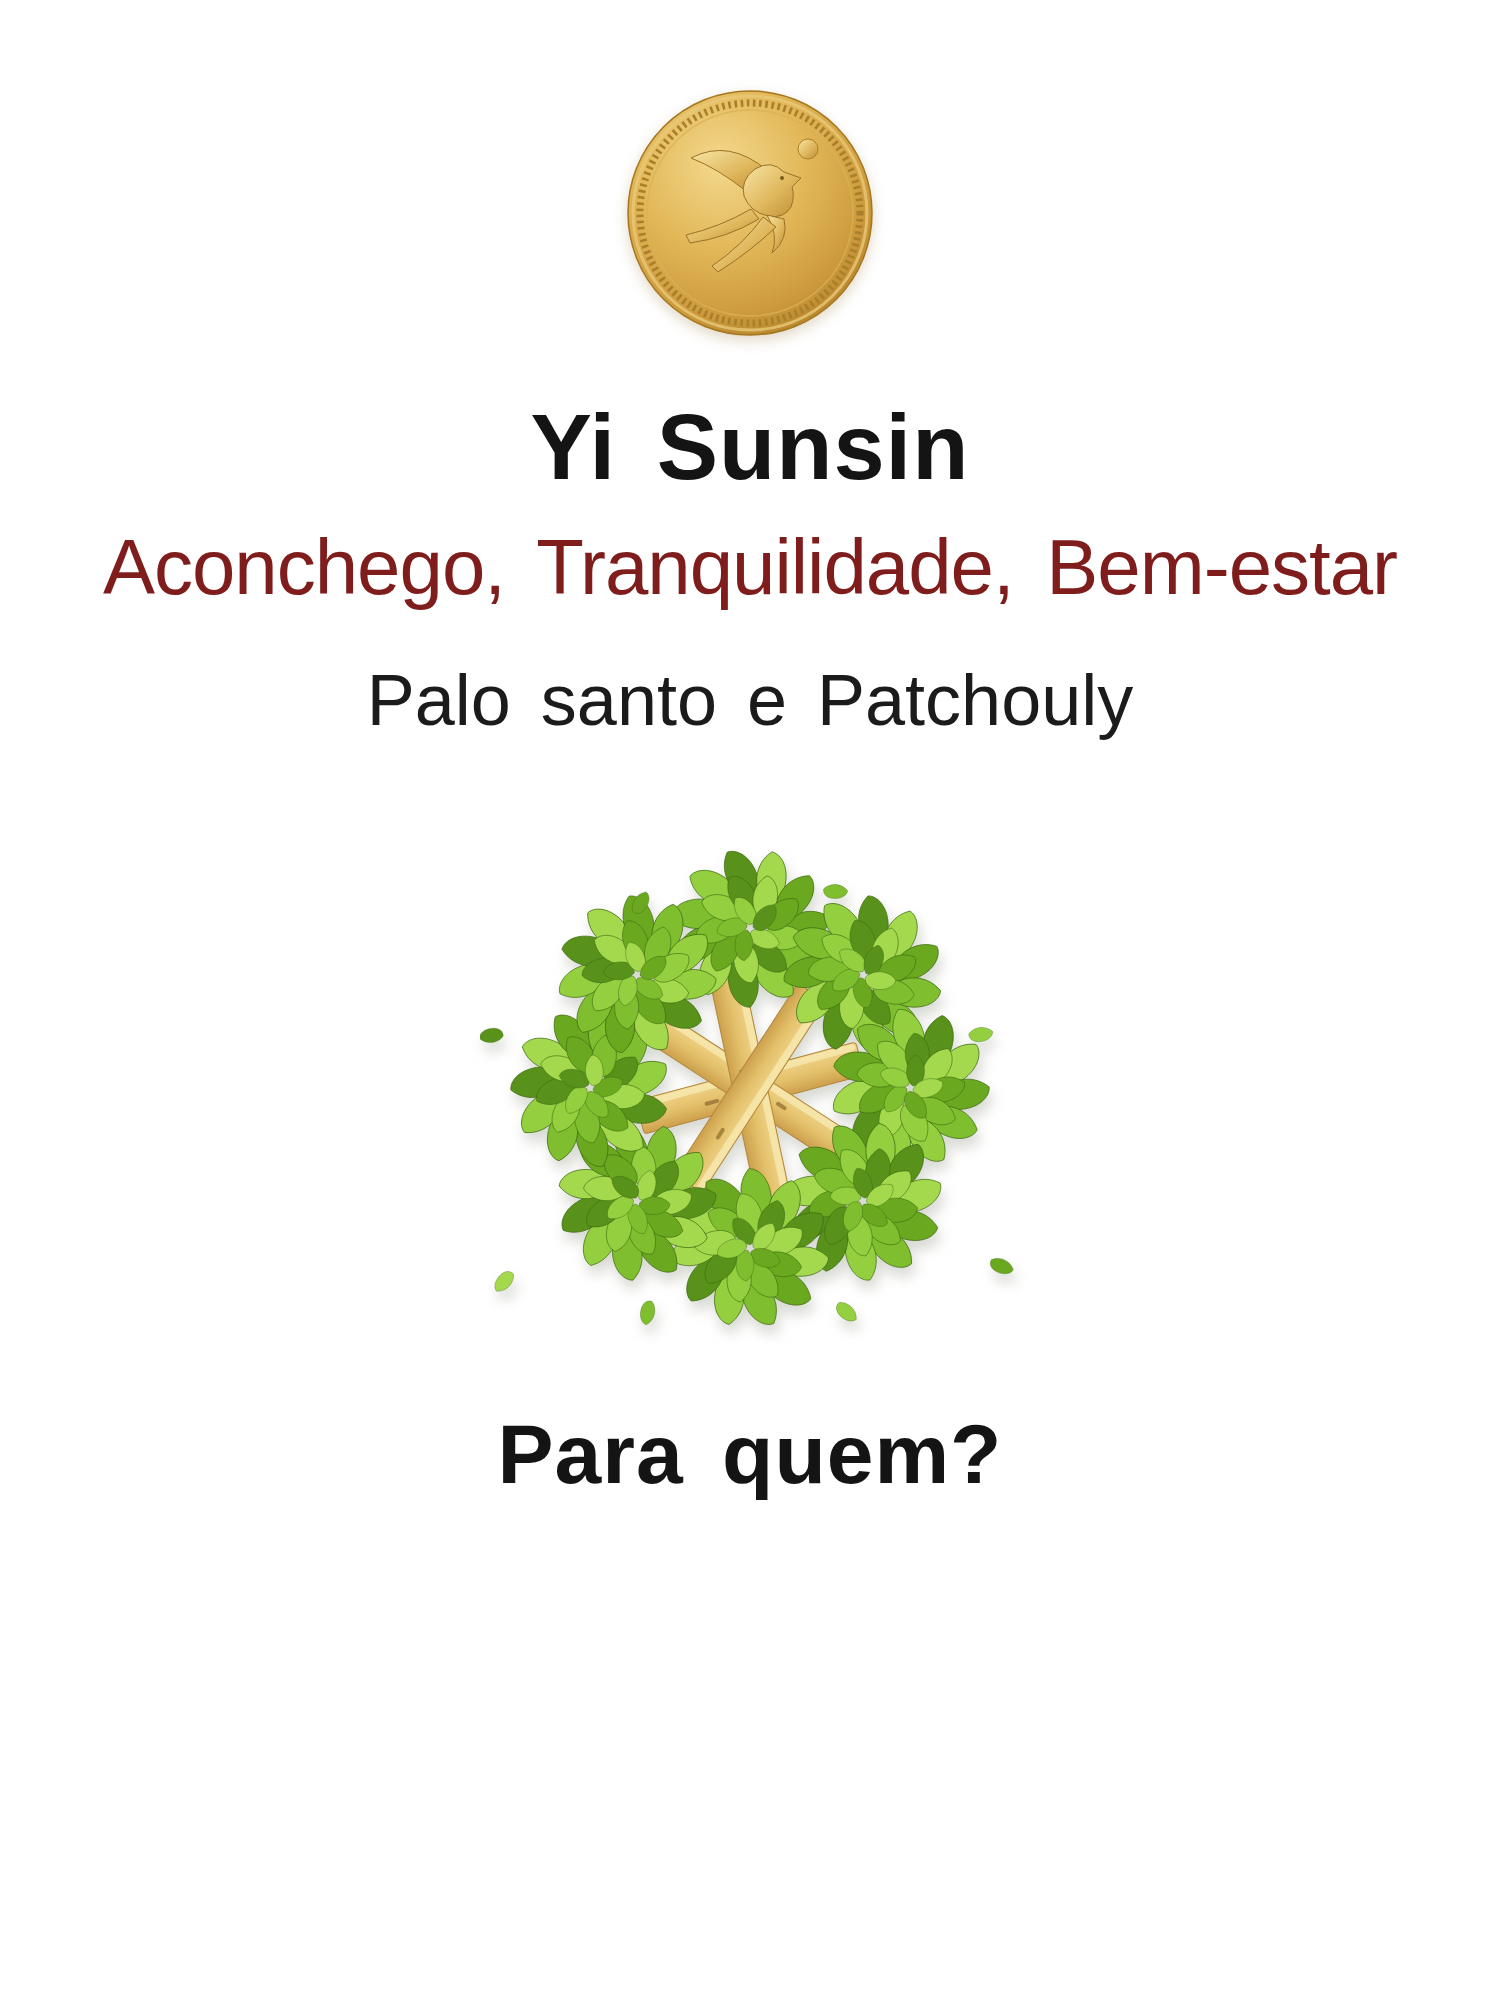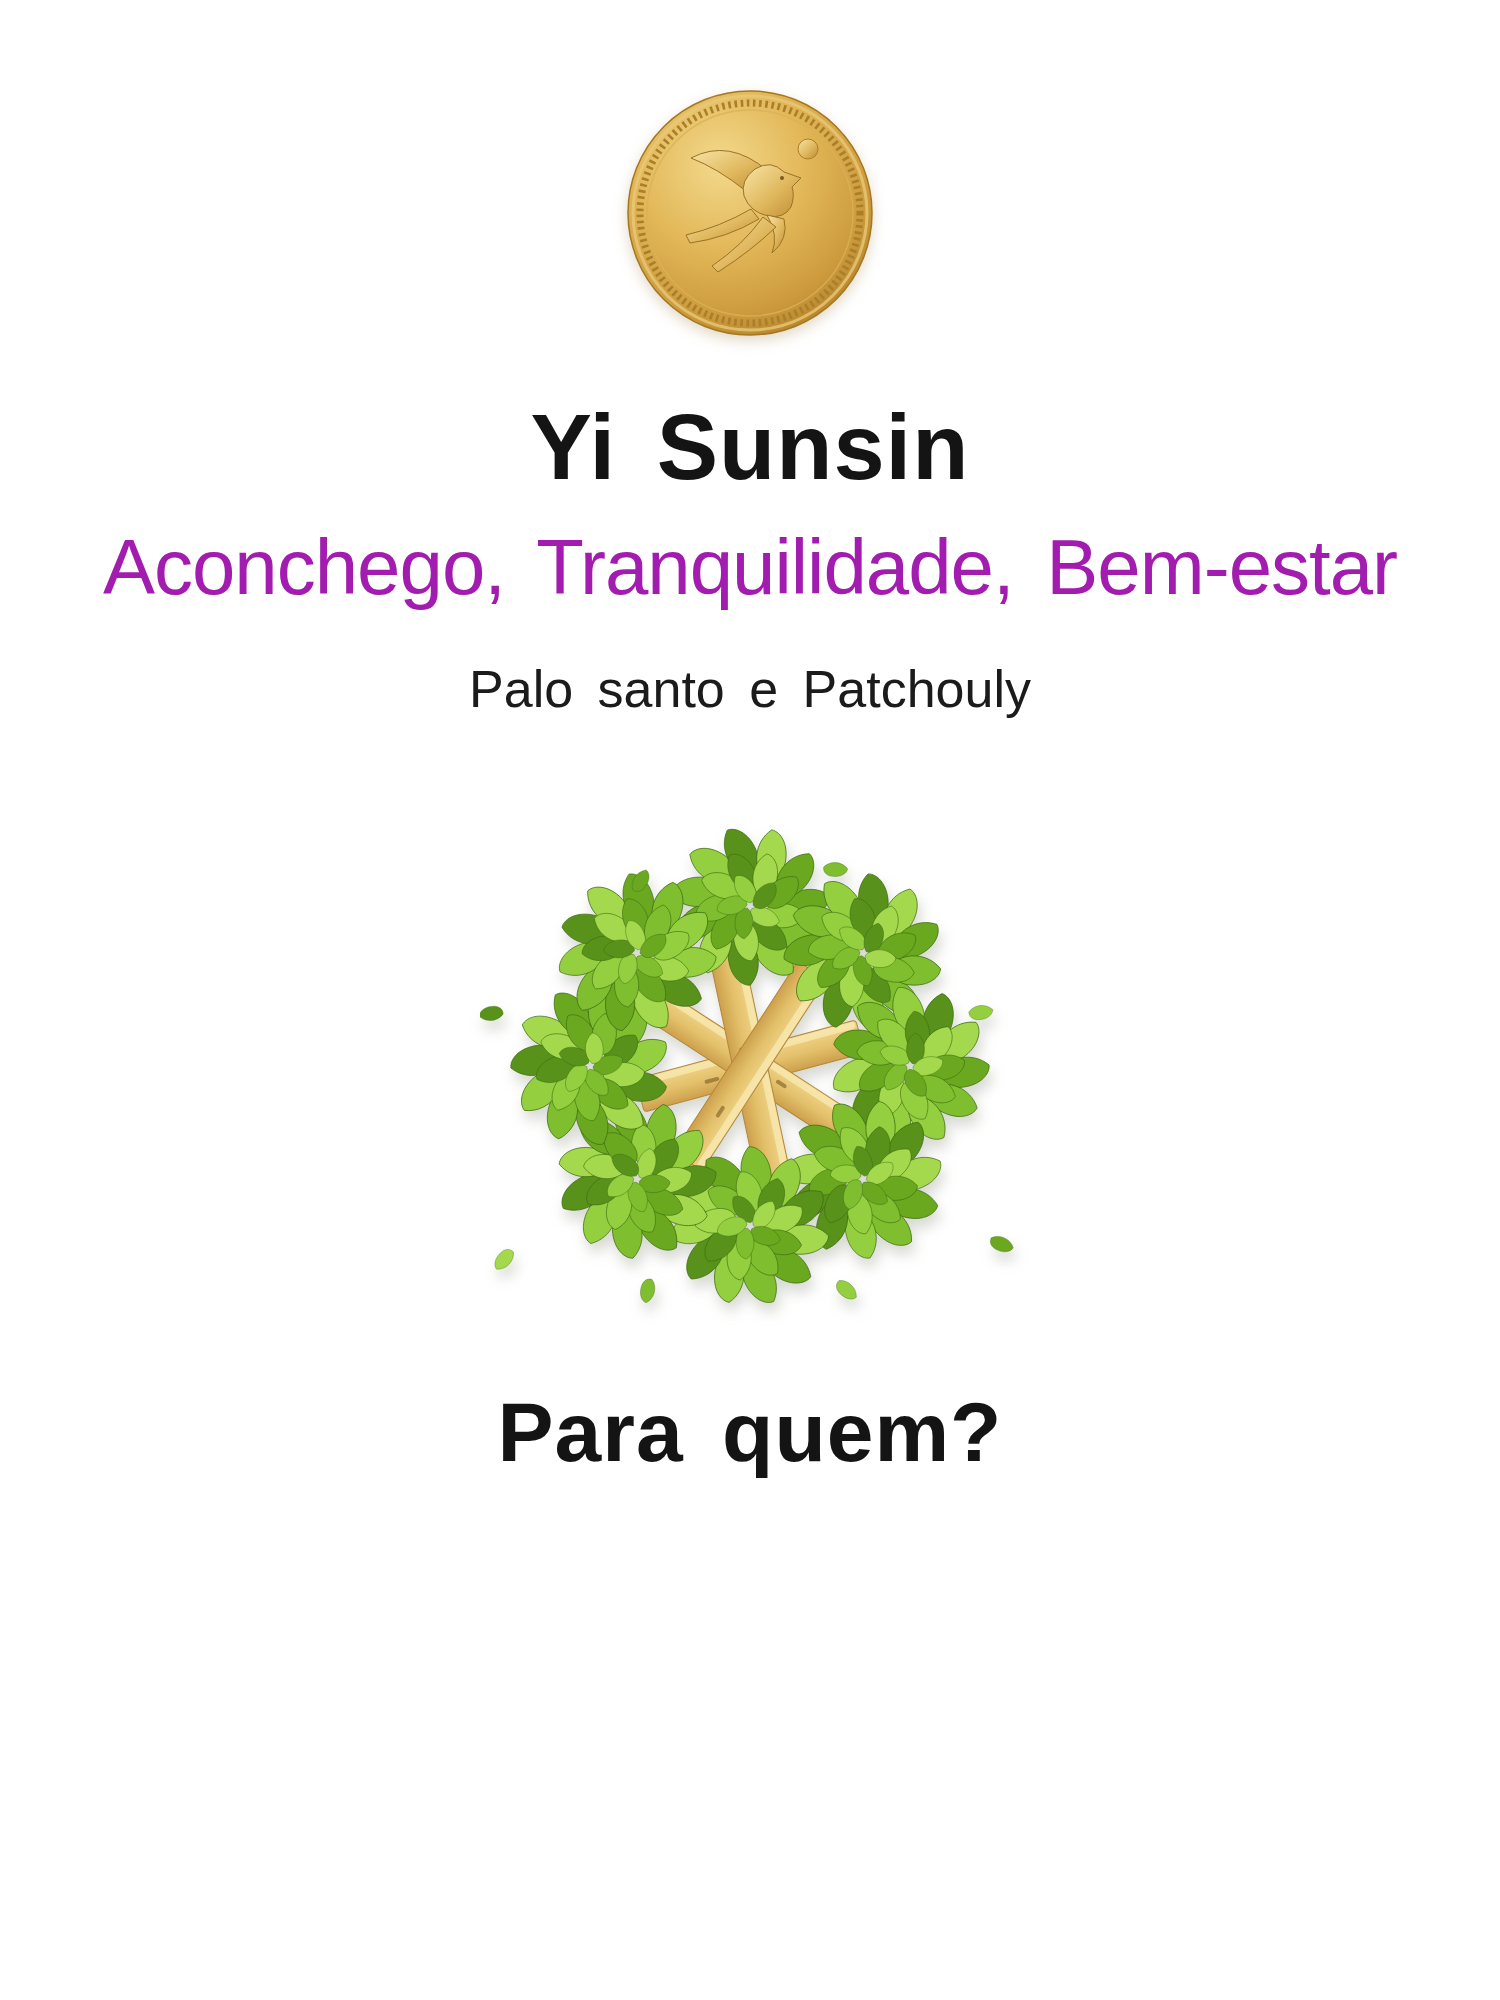--- a/index.html
+++ b/index.html
@@ -8,24 +8,24 @@
     font-family:"Liberation Sans","DejaVu Sans",sans-serif;color:#141414;
   }
   .page{width:1500px;height:1512px;display:flex;flex-direction:column;align-items:center;}
   .coin-wrap{margin-top:88px;width:250px;height:250px;filter:drop-shadow(0 5px 7px rgba(160,130,70,.30));}
   .title{
     margin-top:60px;font-size:92px;font-weight:700;letter-spacing:1px;
     word-spacing:14px;line-height:1.08;text-align:center;
   }
   .subtitle{
     margin-top:28px;font-size:78px;font-weight:400;letter-spacing:-1px;
-    word-spacing:12px;line-height:1.1;text-align:center;white-space:nowrap;color:#a21caf;
+    word-spacing:12px;line-height:1.1;text-align:center;white-space:nowrap;color:#7f1d1d;
   }
   .scent{
-    margin-top:50px;font-size:52px;font-weight:400;letter-spacing:0px;
+    margin-top:50px;font-size:72px;font-weight:400;letter-spacing:0px;
     word-spacing:10px;line-height:1.1;text-align:center;color:#1b1b1b;
   }
   .wreath-wrap{margin-top:68px;width:540px;height:560px;filter:drop-shadow(3px 9px 7px rgba(110,120,95,.28));}
   .heading{
     margin-top:40px;font-size:84px;font-weight:700;letter-spacing:1px;
     word-spacing:14px;line-height:1.1;text-align:center;
   }
   .para{
     margin-top:50px;font-size:66px;font-weight:400;line-height:1.5;
     word-spacing:12px;text-align:center;color:#1b1b1b;

